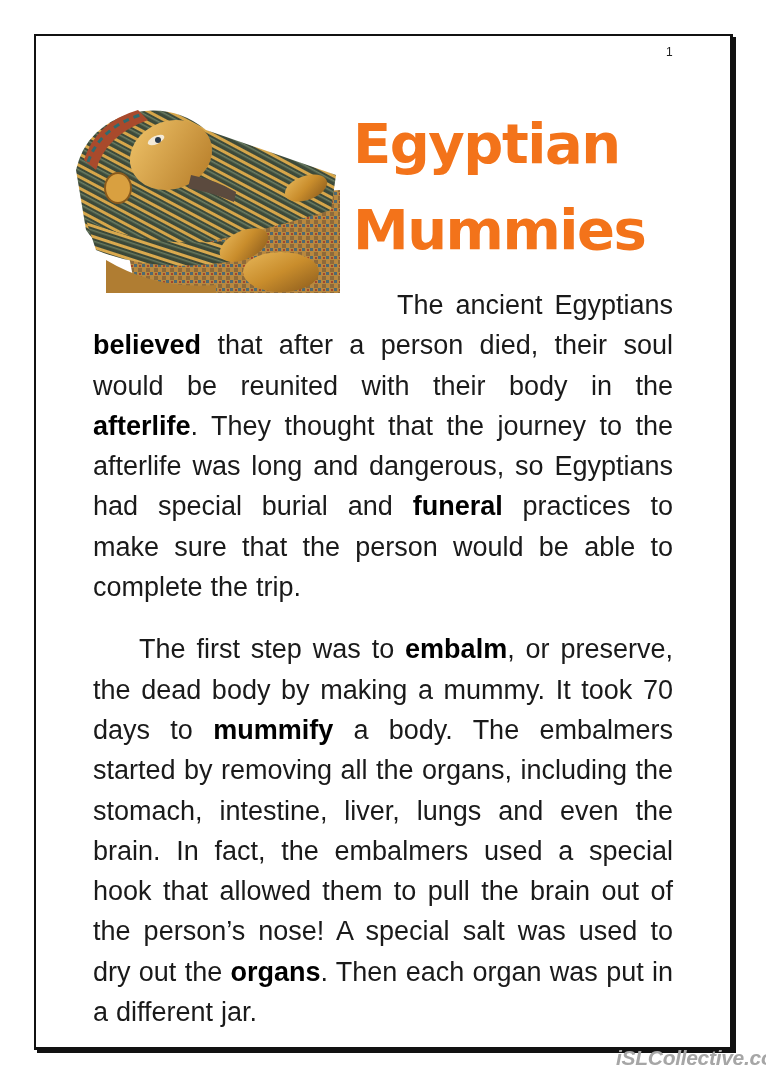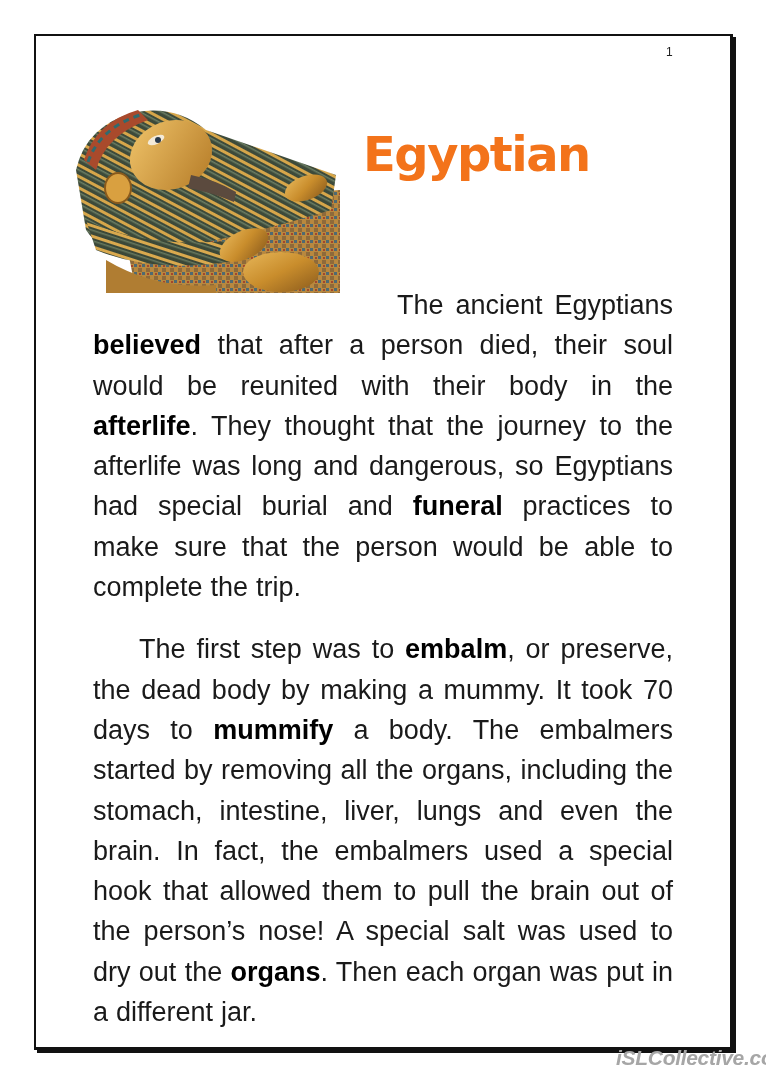--- a/index.html
+++ b/index.html
@@ -41,24 +41,24 @@
     width: 274px;
     height: 193px;
     overflow: hidden;
     background: #ffffff;
   }
   .hero-image svg { display: block; }
   .title {
     position: absolute;
     left: 350px;
     top: 98px;
-    margin: 13px;
+    margin: 3px;
     font-family: "DejaVu Sans", sans-serif;
     font-weight: bold;
-    font-size: 48px;
+    font-size: 56px;
     line-height: 86px;
     color: #F3731A;
     letter-spacing: -1.5px;
     white-space: nowrap;
   }
   .title span { display: block; }
   .body-text {
     position: absolute;
     left: 93px;
     top: 285px;
@@ -153,20 +153,21 @@
     <ellipse cx="240" cy="88" rx="22" ry="12" fill="url(#gold)" transform="rotate(-20 240 88)"></ellipse>
     <ellipse cx="178" cy="145" rx="26" ry="14" fill="url(#gold)" transform="rotate(-25 178 145)"></ellipse>
 
     <ellipse cx="215" cy="172" rx="38" ry="20" fill="url(#gold)"></ellipse>
     <path d="M40 160 Q90 190 150 185 L150 193 L40 193 Z" fill="#b07d32"></path>
   </svg>
 </div>
 
 <h1 class="title">
   <span>Egyptian</span>
+  <span>Mummies</span>
 </h1>
 
 <div class="body-text">
   <p class="first"><span>The ancient Egyptians </span><b>believed</b><span> that after a person died, their soul would be reunited with their body in the </span><b>afterlife</b><span>. They thought that the journey to the afterlife was long and dangerous, so Egyptians had special burial and </span><b>funeral</b><span> practices to make sure that the person would be able to complete the trip.</span></p>
   <p class="second"><span>The first step was to </span><b>embalm</b><span>, or preserve, the dead body by making a mummy. It took 70 days to </span><b>mummify</b><span> a body. The embalmers started by removing all the organs, including the stomach, intestine, liver, lungs and even the brain. In fact, the embalmers used a special hook that allowed them to pull the brain out of the person’s nose! A special salt was used to dry out the </span><b>organs</b><span>. Then each organ was put in a different jar.</span></p>
 </div>
 
 <div class="watermark">iSLCollective.com</div>
 
 </body></html>

